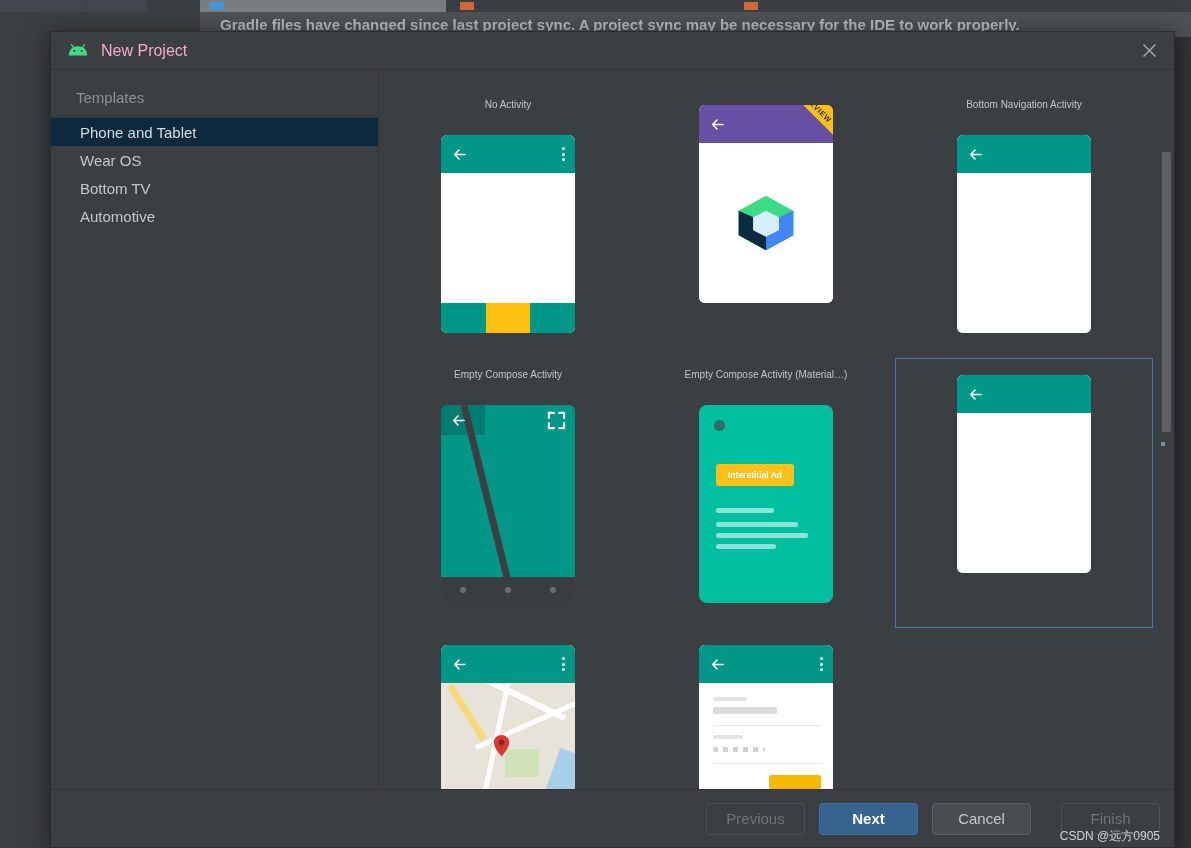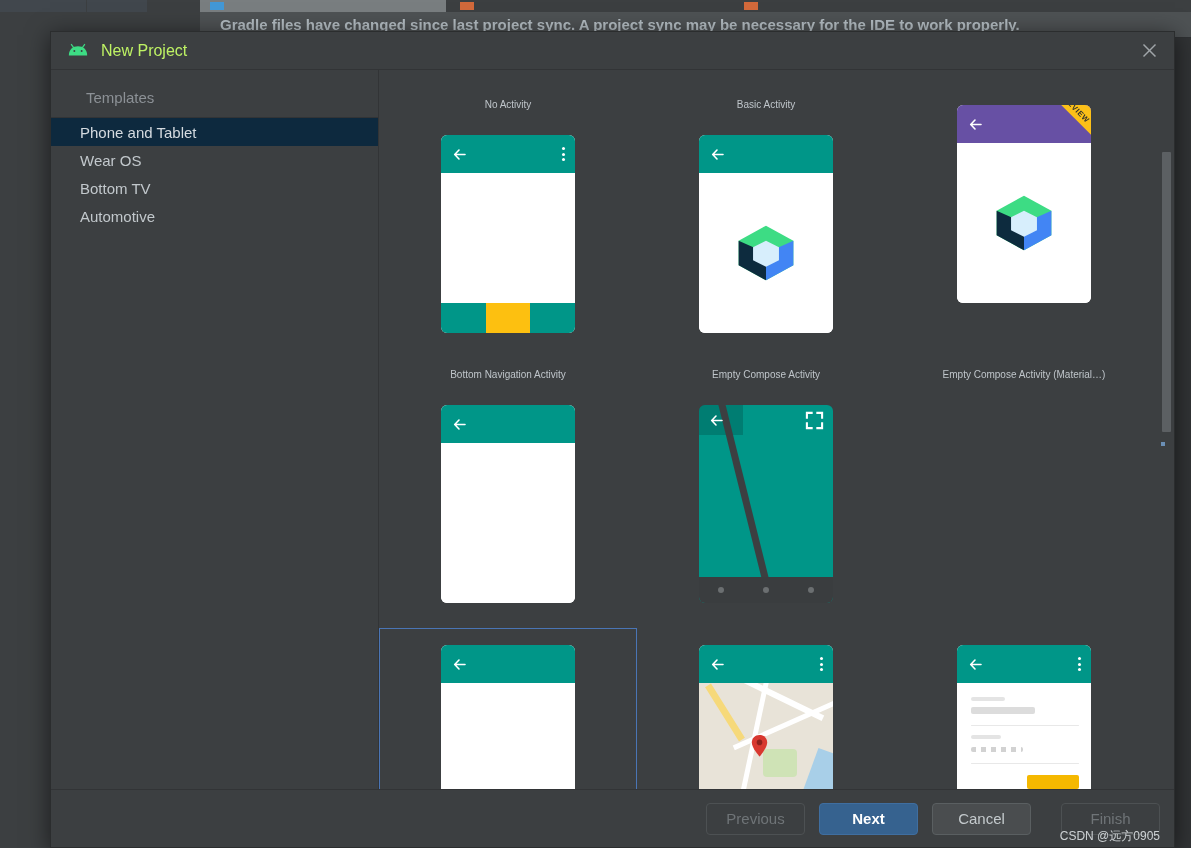--- a/index.html
+++ b/index.html
@@ -37,40 +37,40 @@
     display: flex; flex-direction: column;
   }
   .dlg-titlebar {
     height: 38px; flex: 0 0 38px;
     display: flex; align-items: center;
     padding: 0 8px 0 16px;
     border-bottom: 1px solid #323436;
     background: #3c3f41;
   }
   .android-logo { width: 22px; height: 16px; position: relative; flex: 0 0 22px; }
-  .dlg-title { margin-left: 12px; color: #bef264; font-size: 16px; }
+  .dlg-title { margin-left: 12px; color: #f9a8d4; font-size: 16px; }
   .dlg-spacer { flex: 1 1 auto; }
   .close-btn {
     width: 34px; height: 30px; display: flex; align-items: center; justify-content: center;
     cursor: pointer;
   }
   .close-btn svg { opacity: .75; }
 
   .dlg-body { flex: 1 1 auto; display: flex; min-height: 0; }
 
   
   .sidebar {
     width: 328px; flex: 0 0 328px;
     border-right: 1px solid #323436;
     background: #3c3f41;
     padding-top: 8px;
   }
   .sidebar-header {
     height: 40px; display: flex; align-items: center;
-    padding-left: 35px; color: #8c9196; font-size: 15px;
+    padding-left: 25px; color: #8c9196; font-size: 15px;
     border-bottom: 1px solid #323436;
   }
   .sidebar-item {
     height: 28px; display: flex; align-items: center;
     padding-left: 29px; color: #c2c8cc; font-size: 15px; cursor: pointer;
   }
   .sidebar-item.selected { background: #0d293e; color: #d5dbe0; }
 
   
   .grid-wrap { flex: 1 1 auto; position: relative; overflow: hidden; background: #3c3f41; }
@@ -275,40 +275,20 @@
               <div class="phone-body"></div>
               <div class="bottomnav">
                   <i></i>
                   <i class="mid"></i>
                   <i></i>
                 </div>
             </div>
           </div>
         </div>
 
-        <div class="tpl-cell">
-          <div class="tpl-label">Basic Activity</div>
-          <div class="thumb-slot">
-            <div class="phone">
-              <div class="appbar">
-                <svg class="back-arrow" viewBox="0 0 17 17">
-                    <path d="M14 8.5H4M8 4l-4.3 4.5L8 13" stroke="#fff" stroke-width="1.6" fill="none" stroke-linecap="round" stroke-linejoin="round"></path>
-                  </svg>
-              </div>
-              <div class="phone-body">
-                <svg class="compose-logo" viewBox="0 0 100 100">
-                  <polygon points="50,12 88,33 88,67 50,88 12,67 12,33" fill="#3ddc84"></polygon>
-                  <polygon points="50,50 88,33 88,67 50,88" fill="#4285f4"></polygon>
-                  <polygon points="50,50 12,33 12,67 50,88" fill="#0d2b3e"></polygon>
-                  <polygon points="50,33 68,42 68,60 50,69 32,60 32,42" fill="#d7eefc"></polygon>
-                </svg>
-              </div>
-            </div>
-          </div>
-        </div>
 
         <div class="tpl-cell">
           <div class="thumb-slot">
             <div class="phone">
               <div class="appbar purple">
                 <svg class="back-arrow" viewBox="0 0 17 17">
                     <path d="M14 8.5H4M8 4l-4.3 4.5L8 13" stroke="#fff" stroke-width="1.6" fill="none" stroke-linecap="round" stroke-linejoin="round"></path>
                   </svg>
               </div>
               <span class="ribbon-clip">
@@ -358,20 +338,32 @@
                   <i></i>
                   <i></i>
                   <i></i>
                 </div>
             </div>
           </div>
         </div>
 
         <div class="tpl-cell">
           <div class="tpl-label">Empty Compose Activity (Material…)</div>
+          <div class="thumb-slot">
+            <div class="admob-phone">
+              <div class="admob-inner">
+                <span class="admob-dot"></span>
+                <span class="admob-badge">Interstitial Ad</span>
+                <span class="admob-line" style="top:96px;width:58px;"></span>
+                <span class="admob-line" style="top:110px;width:82px;"></span>
+                <span class="admob-line" style="top:121px;width:92px;"></span>
+                <span class="admob-line" style="top:132px;width:60px;"></span>
+              </div>
+            </div>
+          </div>
         </div>
 
         <div class="tpl-cell selected">
           <div class="thumb-slot">
             <div class="phone">
               <div class="appbar">
                 <svg class="back-arrow" viewBox="0 0 17 17">
                     <path d="M14 8.5H4M8 4l-4.3 4.5L8 13" stroke="#fff" stroke-width="1.6" fill="none" stroke-linecap="round" stroke-linejoin="round"></path>
                   </svg>
               </div>

